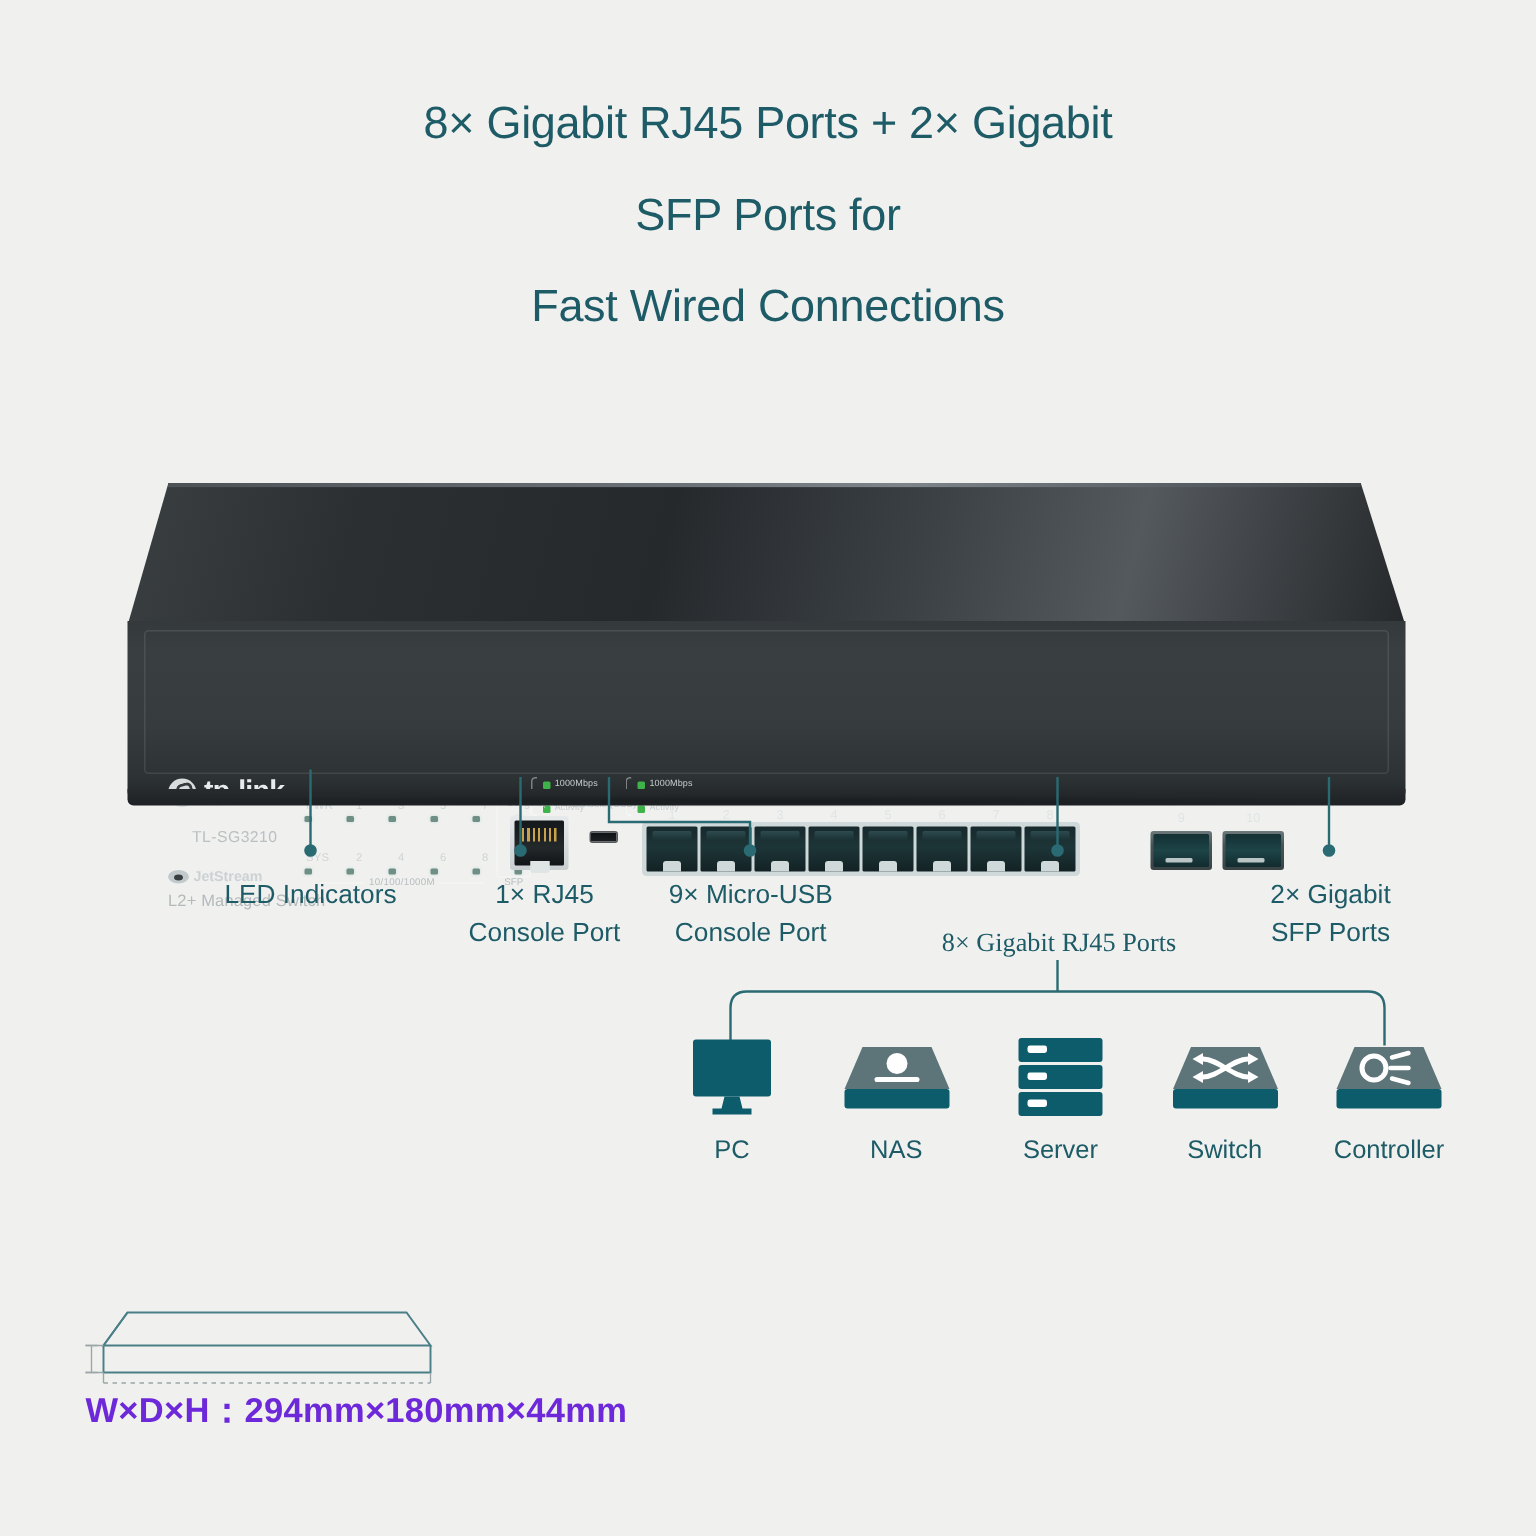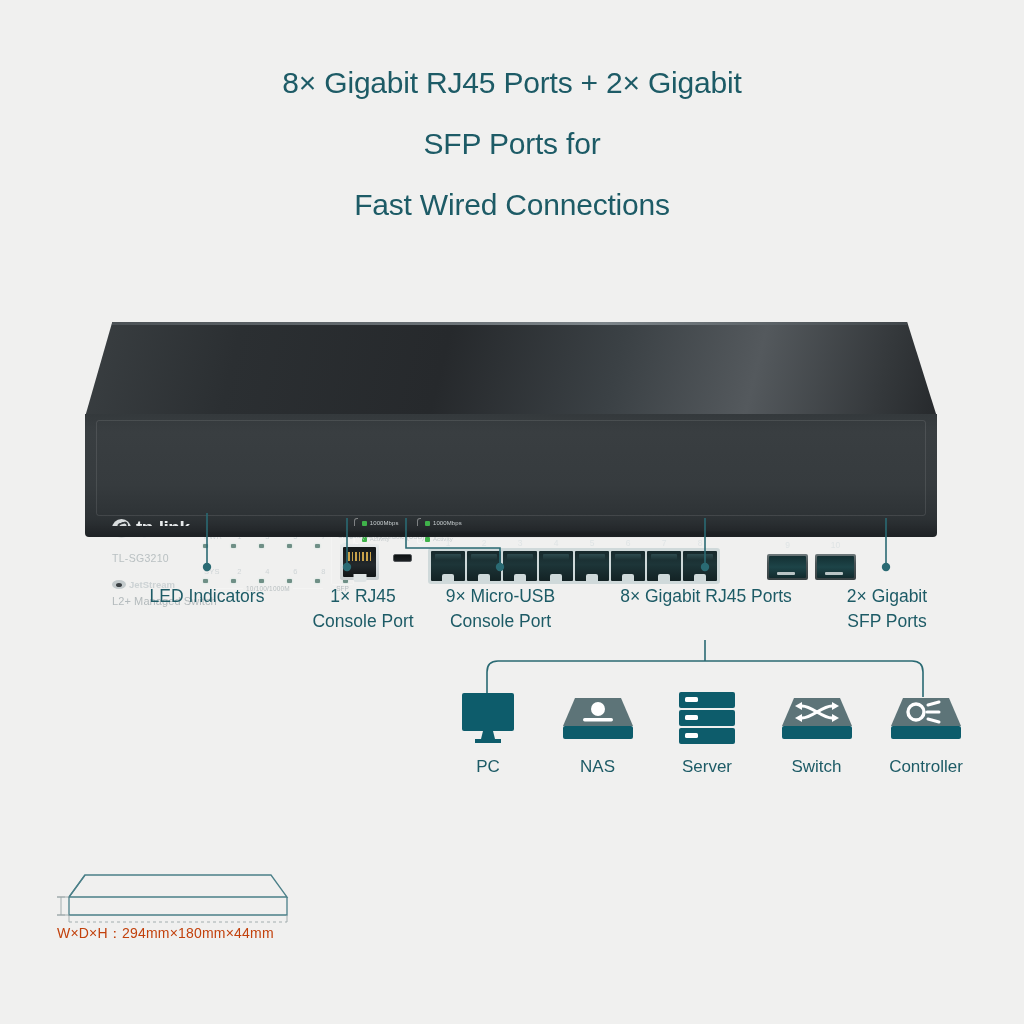--- a/index.html
+++ b/index.html
@@ -68,21 +68,21 @@
     background: #d8dcdd;
     position: relative;
   }
   .brand-mark::after {
     content: ""; position: absolute; left: 6px; top: 3px;
     width: 7px; height: 10px; border-radius: 4px 4px 0 0;
     border: 2.5px solid #34393c; border-bottom: none;
     transform: rotate(-16deg);
   }
   .brand-name { color: #e8ebec; font-size: 19px; font-weight: 700; letter-spacing: -0.5px; }
-  .brand-model { color: #b9c0c2; font-size: 10.5px; margin-top: 13px; letter-spacing: 0.3px; }
+  .brand-model { color: #b9c0c2; font-size: 10.5px; margin-top: 13px; letter-spacing: 0.3px; margin-left: 16px; }
   .brand-jet { display: flex; align-items: center; gap: 3px; margin-top: 15px; }
   .jet-mark {
     width: 14px; height: 9px; border-radius: 7px/4.5px;
     background: #c3cacc; position: relative; flex: none;
   }
   .jet-mark::after {
     content:""; position:absolute; left:4px; top:2.5px;
     width:6px; height:4px; border-radius:50%; background:#3a3f42;
   }
   .brand-jet-t { color: #ccd2d4; font-size: 9.5px; font-weight: 600; }
@@ -217,21 +217,21 @@
   
   .devices { position: absolute; left: 440px; top: 686px; width: 534px; display: flex; justify-content: space-between; }
   .device { width: 96px; text-align: center; }
   .device-icon { height: 66px; display: flex; align-items: center; justify-content: center; }
   .device-name { color: #1d5b66; font-size: 17px; margin-top: 5px; }
 
   
   .dim-wrap { position: absolute; left: 55px; top: 852px; }
   .dim-text {
     position: absolute; left: 57px; top: 925px;
-    color: #c2410c; font-size: 14px; font-weight: 400; letter-spacing: .2px;
+    color: #6d28d9; font-size: 23px; font-weight: 700; letter-spacing: .2px;
   }
 </style>
 </head>
 <body>
 
 <div id="stage">
 
   <div class="headline">
     <div>8× Gigabit RJ45 Ports + 2× Gigabit</div>
     <div>SFP Ports for</div>
@@ -448,21 +448,21 @@
       <circle cx="705" cy="567" r="4.2"></circle>
       <circle cx="886" cy="567" r="4.2"></circle>
     </g>
   </svg>
 
   <div class="callout-label" style="left:112px; top:584px; width:190px;">LED Indicators</div>
   <div class="callout-label" style="left:288px; top:584px; width:150px;">1× RJ45
 Console Port</div>
   <div class="callout-label" style="left:423px; top:584px; width:155px;">9× Micro-USB
 Console Port</div>
-  <div class="callout-label" style="left:591px; top:584px; width:230px;">8× Gigabit RJ45 Ports</div>
+  <div class="callout-label" style="left:591px; top:616px; width:230px;font-family:Liberation Serif, serif;">8× Gigabit RJ45 Ports</div>
   <div class="callout-label" style="left:821px; top:584px; width:132px;">2× Gigabit
 SFP Ports</div>
 
   <div class="devices">
 
     <div class="device">
       <div class="device-icon">
         <svg width="62" height="58" viewBox="0 0 62 58">
           <rect x="5" y="3" width="52" height="38" rx="2" fill="#0d5c6b"></rect>
           <path d="M26,41 h10 l2,8 h6 v4 h-26 v-4 h6 z" fill="#0d5c6b"></path>

